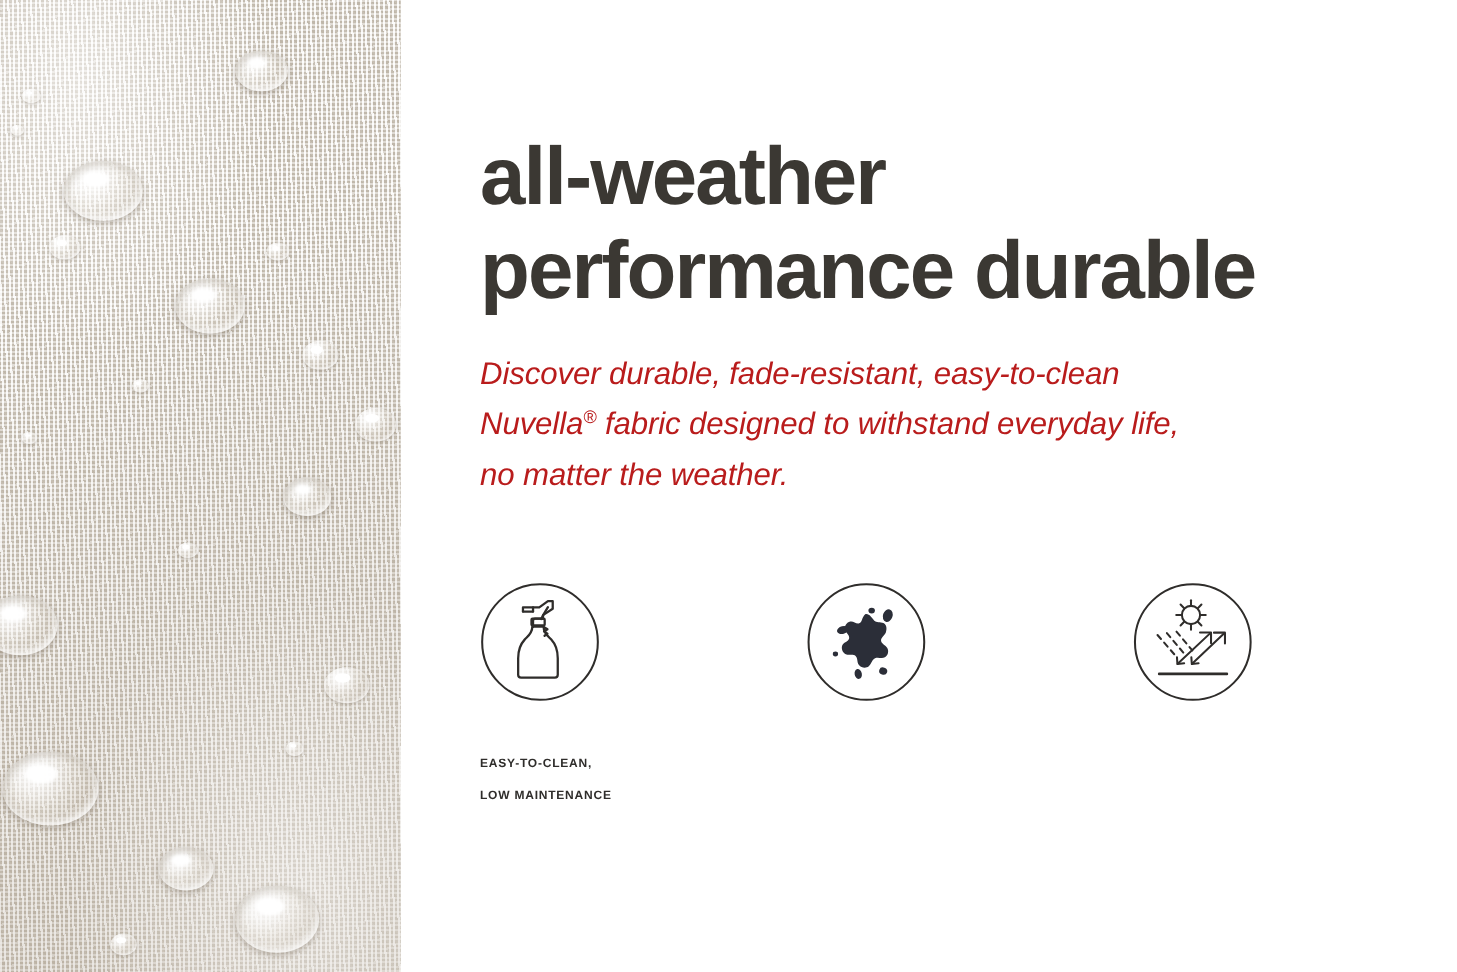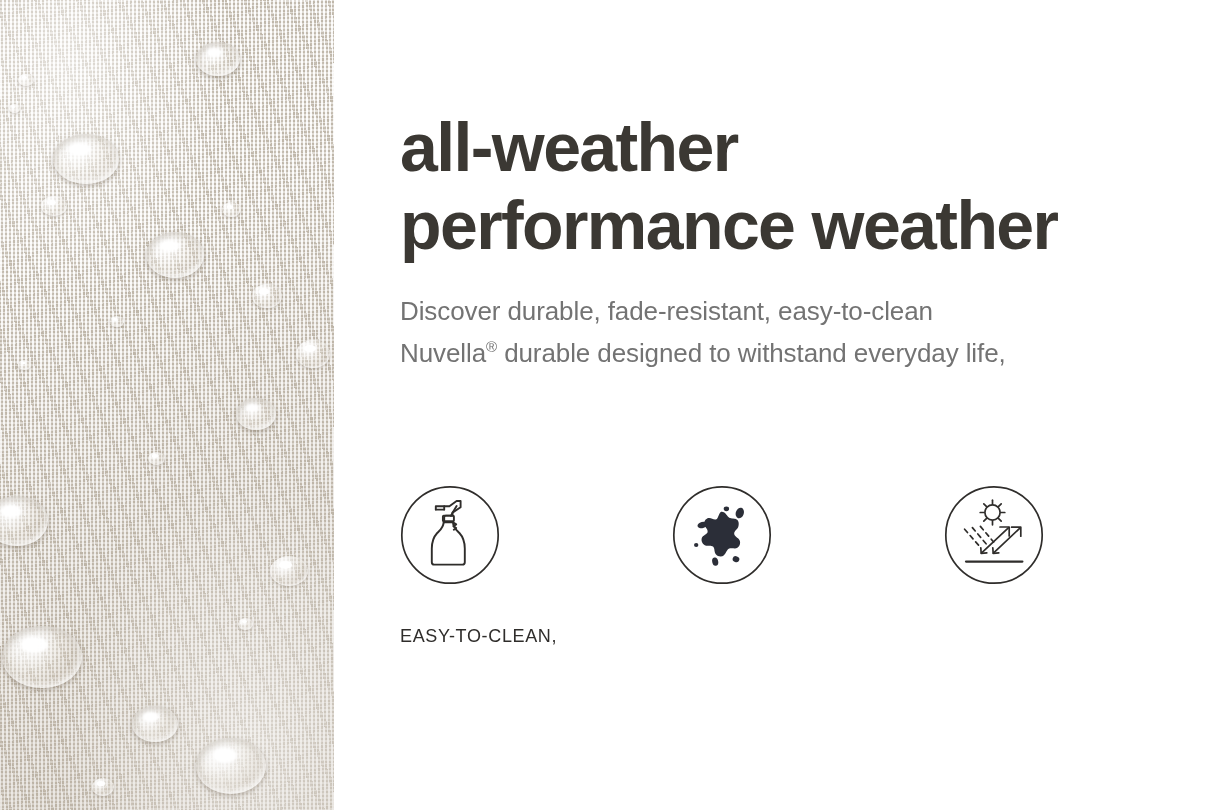--- a/index.html
+++ b/index.html
@@ -103,26 +103,27 @@
     letter-spacing: -1.6px;
   }
   .headline .hl-line { display: block; white-space: nowrap; }
 
   .subcopy {
     position: absolute;
     left: 66px;
     top: 290px;
     width: 760px;
     margin: 0;
-    color: #737373;
+    color: #b91c1c;
     font-family: "Liberation Sans", sans-serif;
     font-weight: 400;
     font-size: 26px;
     line-height: 42px;
     letter-spacing: -0.1px;
+    font-style: italic;
   }
   .subcopy .sub-line { display: block; white-space: nowrap; }
   .subcopy sup {
     font-size: 0.58em;
     vertical-align: super;
     line-height: 0;
   }
 
   
   .features {
@@ -141,22 +142,22 @@
 
   .feature-icon {
     width: 100px;
     height: 100px;
     display: block;
   }
   .feature-caption {
     margin-top: 38px;
     color: #2f2d2b;
     font-family: "Liberation Sans", sans-serif;
-    font-weight: 400;
-    font-size: 18px;
+    font-weight: 700;
+    font-size: 10px;
     line-height: 27px;
     letter-spacing: 0.65px;
     text-transform: uppercase;
   }
   .feature-caption .cap-line { display: block; white-space: nowrap; }
 </style>
 </head>
 <body>
 
 <div class="banner">
@@ -184,46 +185,48 @@
     <div class="drop tiny" style="left:238px; top:618px; width:15px; height:12px;"></div>
     <div class="drop" style="left:132px; top:706px; width:46px; height:36px;"></div>
     <div class="drop" style="left:196px; top:738px; width:70px; height:56px;"></div>
     <div class="drop tiny" style="left:92px; top:778px; width:22px; height:18px;"></div>
   </div>
 
   <div class="content-panel">
 
     <h1 class="headline">
       <span class="hl-line">all-weather</span>
-      <span class="hl-line">performance weather</span>
+      <span class="hl-line">performance durable</span>
     </h1>
 
     <p class="subcopy">
       <span class="sub-line">Discover durable, fade-resistant, easy-to-clean</span>
-      <span class="sub-line"><span>Nuvella</span><sup>®</sup><span> durable designed to withstand everyday life,</span></span>
+      <span class="sub-line"><span>Nuvella</span><sup>®</sup><span> fabric designed to withstand everyday life,</span></span>
+      <span class="sub-line">no matter the weather.</span>
     </p>
 
     <div class="features">
 
       <div class="feature">
         <svg class="feature-icon" viewBox="0 0 100 100">
           <circle cx="50" cy="50" r="48.2" fill="none" stroke="#2f2d2b" stroke-width="1.7"></circle>
           <g fill="none" stroke="#2f2d2b" stroke-width="1.9" stroke-linejoin="round" stroke-linecap="round">
             <path d="M44.2 37.4 L44.2 32.4 C44.2 31.3 44.9 30.6 46.0 30.6 L52.6 30.6"></path>
             <path d="M35.8 24.6 L35.8 21.2 L49.4 21.2 L56.6 16.0 L60.6 16.0 L60.6 22.3 L52.5 27.6 L52.5 30.6"></path>
             <path d="M35.8 24.6 L44.2 24.6"></path>
             <path d="M44.2 21.2 L44.2 24.6"></path>
             <path d="M56.6 21.0 L53.0 27.0 L51.0 30.8"></path>
             <rect x="42.9" y="30.6" width="11.0" height="5.6" rx="0.8"></rect>
             <path d="M43.6 37.2 C43.6 42.6 40.0 45.0 37.2 48.0 C33.7 51.8 31.8 57.2 31.8 63.6 L31.8 77.2 C31.8 78.6 32.8 79.6 34.2 79.6 L62.4 79.6 C63.8 79.6 64.8 78.6 64.8 77.2 L64.8 63.6 C64.8 57.2 62.9 51.8 59.4 48.0 C56.6 45.0 53.0 42.6 53.0 37.2 Z"></path>
             <path d="M53.4 37.6 L56.2 39.4 L53.4 41.2 L56.2 43.0 L53.8 44.8"></path>
           </g>
         </svg>
         <div class="feature-caption">
           <span class="cap-line">EASY-TO-CLEAN,</span>
+          <span class="cap-line">LOW MAINTENANCE</span>
         </div>
       </div>
 
       <div class="feature">
         <svg class="feature-icon" viewBox="0 0 100 100">
           <circle cx="50" cy="50" r="48.2" fill="none" stroke="#2f2d2b" stroke-width="1.7"></circle>
           <g fill="#2b2e38">
             <path d="M49.0 26.8 C52.4 26.0 54.2 29.6 56.4 32.0 C58.4 34.2 61.6 33.0 64.2 34.2 C67.0 35.5 67.2 39.2 66.2 42.0 C65.3 44.6 62.0 46.0 62.2 48.8 C62.4 51.6 66.0 52.6 67.4 55.0 C68.9 57.6 68.0 61.2 65.4 62.8 C62.9 64.3 59.8 62.4 57.2 63.6 C54.6 64.8 54.2 68.4 52.0 70.2 C49.6 72.2 45.8 71.6 43.8 69.2 C42.0 67.0 43.0 63.4 41.0 61.6 C38.9 59.7 35.4 61.4 32.8 60.2 C30.0 58.9 28.8 55.3 30.0 52.6 C31.1 50.1 35.0 49.6 35.6 47.0 C36.2 44.3 32.8 42.4 32.2 39.6 C31.6 36.7 33.6 33.6 36.5 33.0 C39.2 32.4 41.4 35.2 44.0 34.4 C46.6 33.6 46.0 29.6 49.0 26.8 Z"></path>
             <ellipse cx="67.8" cy="28.0" rx="4.0" ry="5.4" transform="rotate(18 67.8 28.0)"></ellipse>
             <ellipse cx="54.4" cy="23.8" rx="2.7" ry="2.4"></ellipse>

